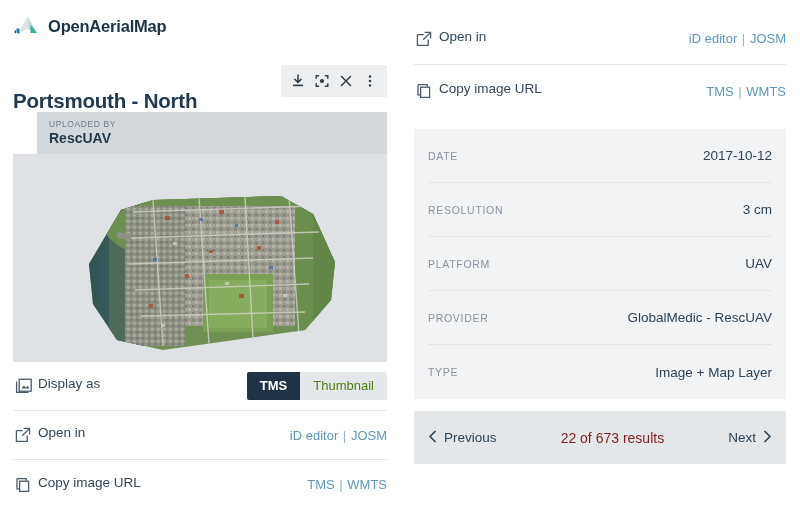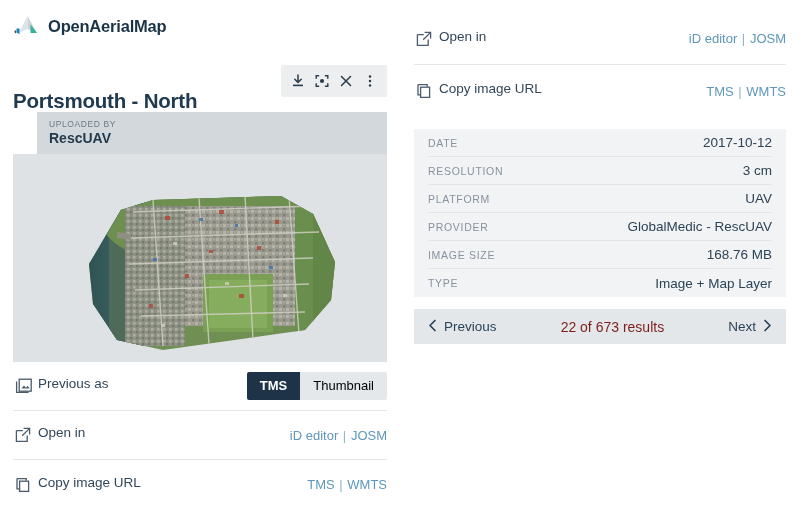--- a/index.html
+++ b/index.html
@@ -85,49 +85,49 @@
   .links { font-size: 13px; color: #6b9fbe; white-space: nowrap; }
   .links .lk { color: #5e97ba; cursor: pointer; }
   .links .sep { color: #8fb4cb; padding: 0 1px; }
 
   .toggle { display: flex; border-radius: 2px; overflow: hidden; }
   .toggle .opt {
     font-size: 13px; padding: 7px 13px; line-height: 14px;
     cursor: pointer;
   }
   .toggle .opt.on { background: #1e3347; color: #ffffff; font-weight: bold; }
-  .toggle .opt.off { background: #e4e8eb; color: #000000; }
+  .toggle .opt.off { background: #e4e8eb; color: #4d7c0f; }
 
   
   .right {
     width: 400px; height: 513px;
     padding: 0 14px 0 14px;
   }
   .right .row { height: 52px; }
   .right-top { padding-top: 13px; }
 
   .meta {
     background: #f1f3f5;
     margin-top: 12px;
     padding: 0 14px;
   }
   .meta-row {
     display: flex; align-items: center; justify-content: space-between;
-    height: 28px;
+    height: 54px;
     border-bottom: 1px solid #e2e5e8;
   }
   .meta-row:last-child { border-bottom: none; }
   .meta-key {
     font-size: 10.5px; letter-spacing: 0.7px; color: #8792a0; font-weight: normal;
   }
   .meta-val { font-size: 13.5px; color: #2d4356; }
 
   .pager {
     background: #e3e7ea;
-    height: 35px;
+    height: 53px;
     margin-top: 12px;
     display: flex; align-items: center; justify-content: space-between;
     padding: 0 14px;
   }
   .pager-btn {
     display: flex; align-items: center; gap: 7px;
     font-size: 13.5px; color: #2d4356; cursor: pointer;
   }
   .pager-count { font-size: 14px; color: #7f1d1d; }
   .chev { font-size: 13px; color: #2d4356; }
@@ -262,21 +262,21 @@
 
     <div class="row">
       <div class="row-left">
         <span class="row-icon">
           <svg width="19" height="18" viewBox="0 0 19 18" fill="none" stroke="#4a5b6b" stroke-width="1.3">
             <rect x="5.2" y="2.2" width="12" height="12"></rect>
             <path d="M2.6 4.4v11h12"></path>
             <path d="M7.4 11.6l2.6-3 1.9 2.1 1.7-2 2 2.9z" fill="#4a5b6b" stroke="none"></path>
           </svg>
         </span>
-        <span class="row-label">Previous as</span>
+        <span class="row-label">Display as</span>
       </div>
       <div class="toggle">
         <span class="opt on">TMS</span>
         <span class="opt off">Thumbnail</span>
       </div>
     </div>
 
     <div class="row">
       <div class="row-left">
         <span class="row-icon">
@@ -366,24 +366,20 @@
       </div>
       <div class="meta-row">
         <span class="meta-key">PLATFORM</span>
         <span class="meta-val">UAV</span>
       </div>
       <div class="meta-row">
         <span class="meta-key">PROVIDER</span>
         <span class="meta-val">GlobalMedic - RescUAV</span>
       </div>
       <div class="meta-row">
-        <span class="meta-key">IMAGE SIZE</span>
-        <span class="meta-val">168.76 MB</span>
-      </div>
-      <div class="meta-row">
         <span class="meta-key">TYPE</span>
         <span class="meta-val">Image + Map Layer</span>
       </div>
     </div>
 
     <div class="pager">
       <div class="pager-btn">
         <span class="chev">
           <svg width="9" height="13" viewBox="0 0 9 13" fill="none" stroke="#2d4356" stroke-width="1.7" stroke-linecap="round" stroke-linejoin="round">
               <path d="M7 1.5L2 6.5l5 5"></path>

